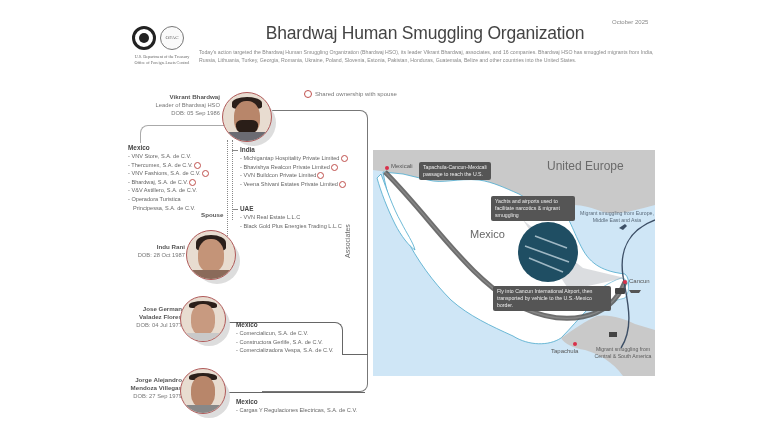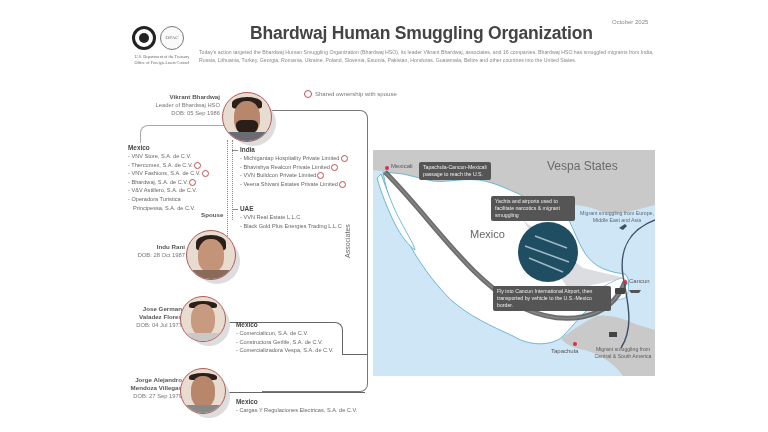--- a/index.html
+++ b/index.html
@@ -9,21 +9,21 @@
   .abs { position: absolute; }
 
   
   .seals { left: 118px; top: 24px; width: 90px; height: 30px; }
   .seal { position: absolute; width: 24px; height: 24px; border-radius: 50%; }
   .seal.treasury { left: 14px; top: 2px; border: 3px solid #222; background: #fff; }
   .seal.treasury::after { content: ""; position: absolute; left: 4px; top: 4px; width: 10px; height: 10px; border-radius: 50%; background: #222; }
   .seal.ofac { left: 42px; top: 2px; border: 1px solid #777; background: #fafafa; font-family: "Liberation Serif", serif; font-size: 5px; color: #666; text-align: center; line-height: 22px; }
   .agency { left: 112px; top: 54px; width: 100px; font-family: "Liberation Serif", serif; font-size: 4.2px; line-height: 5.5px; color: #666; text-align: center; }
 
-  .title { left: 250px; top: 23px; width: 350px; font-size: 17.5px; color: #444; font-weight: bold; letter-spacing: -0.2px; }
+  .title { left: 250px; top: 23px; width: 350px; font-size: 17.5px; color: #444; font-weight: normal; letter-spacing: -0.2px; text-align: center; }
   .date { left: 612px; top: 19px; font-size: 6px; color: #888; }
   .intro { left: 199px; top: 48px; width: 466px; font-size: 5.2px; line-height: 8px; color: #888; }
 
   
   .legend { left: 304px; top: 90px; display: flex; align-items: center; gap: 3px; font-size: 6px; color: #777; }
   .ring { display: inline-block; width: 8px; height: 8px; border: 1px solid #c0504d; border-radius: 50%; vertical-align: middle; }
 
   
   .pname { font-size: 6.2px; font-weight: bold; color: #555; text-align: right; line-height: 8px; }
   .pinfo { font-size: 5.8px; color: #777; text-align: right; line-height: 8px; }
@@ -209,21 +209,21 @@
     <rect x="236" y="182" width="8" height="5" fill="#444"></rect>
 
     <path d="M256 140 h12 l-2 3 h-8 z" fill="#555"></path>
   </svg>
 
   <div class="dot" style="left:12px; top:16px;"></div>
   <div class="maplbl" style="left:18px; top:13px; font-size:6px; color:#555;">Mexicali</div>
 
   <div class="callout" style="left:46px; top:12px; width:72px;">Tapachula-Cancun-Mexicali passage to reach the U.S.</div>
 
-  <div class="maplbl" style="left:174px; top:9px; font-size:12px; color:#6a6a6a;">Vespa States</div>
+  <div class="maplbl" style="left:174px; top:9px; font-size:12px; color:#6a6a6a;">United Europe</div>
 
   <div class="callout" style="left:118px; top:46px; width:84px;">Yachts and airports used to facilitate narcotics &amp; migrant smuggling</div>
 
   <div class="small-lbl" style="left:206px; top:60px; width:76px;">Migrant smuggling from Europe, Middle East and Asia</div>
 
   <div class="maplbl" style="left:97px; top:78px; font-size:11px; color:#666;">Mexico</div>
 
   <div class="dot" style="left:250px; top:130px;"></div>
   <div class="maplbl" style="left:256px; top:128px; font-size:6px; color:#555;">Cancun</div>
 

